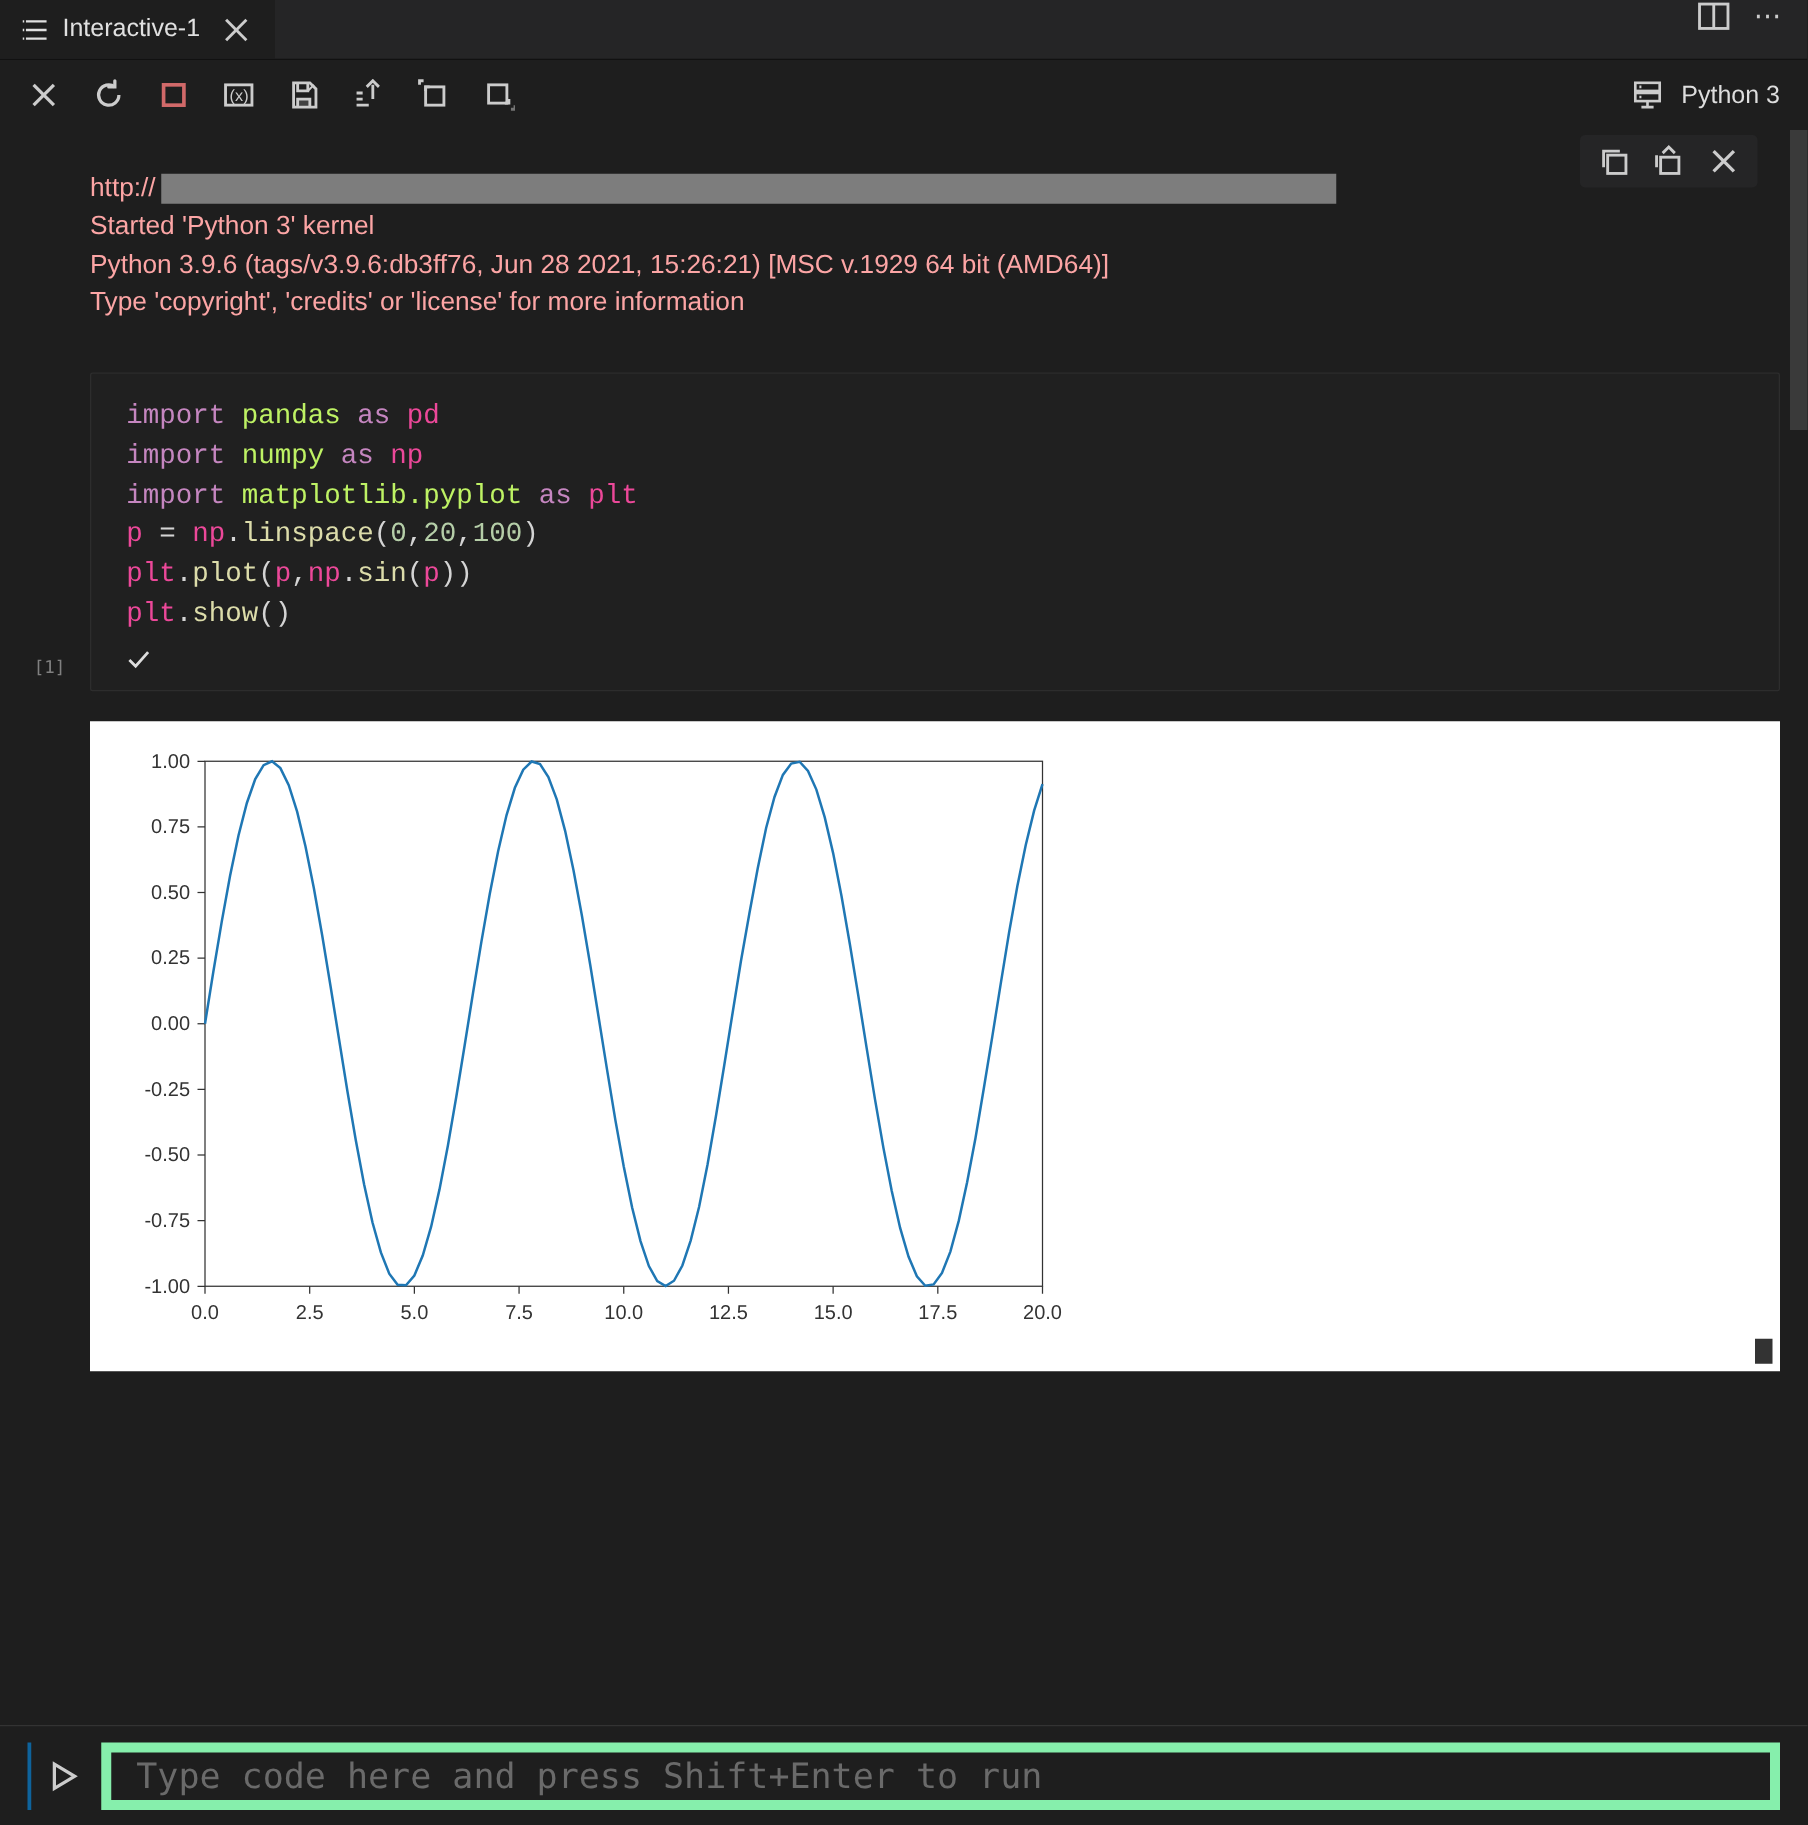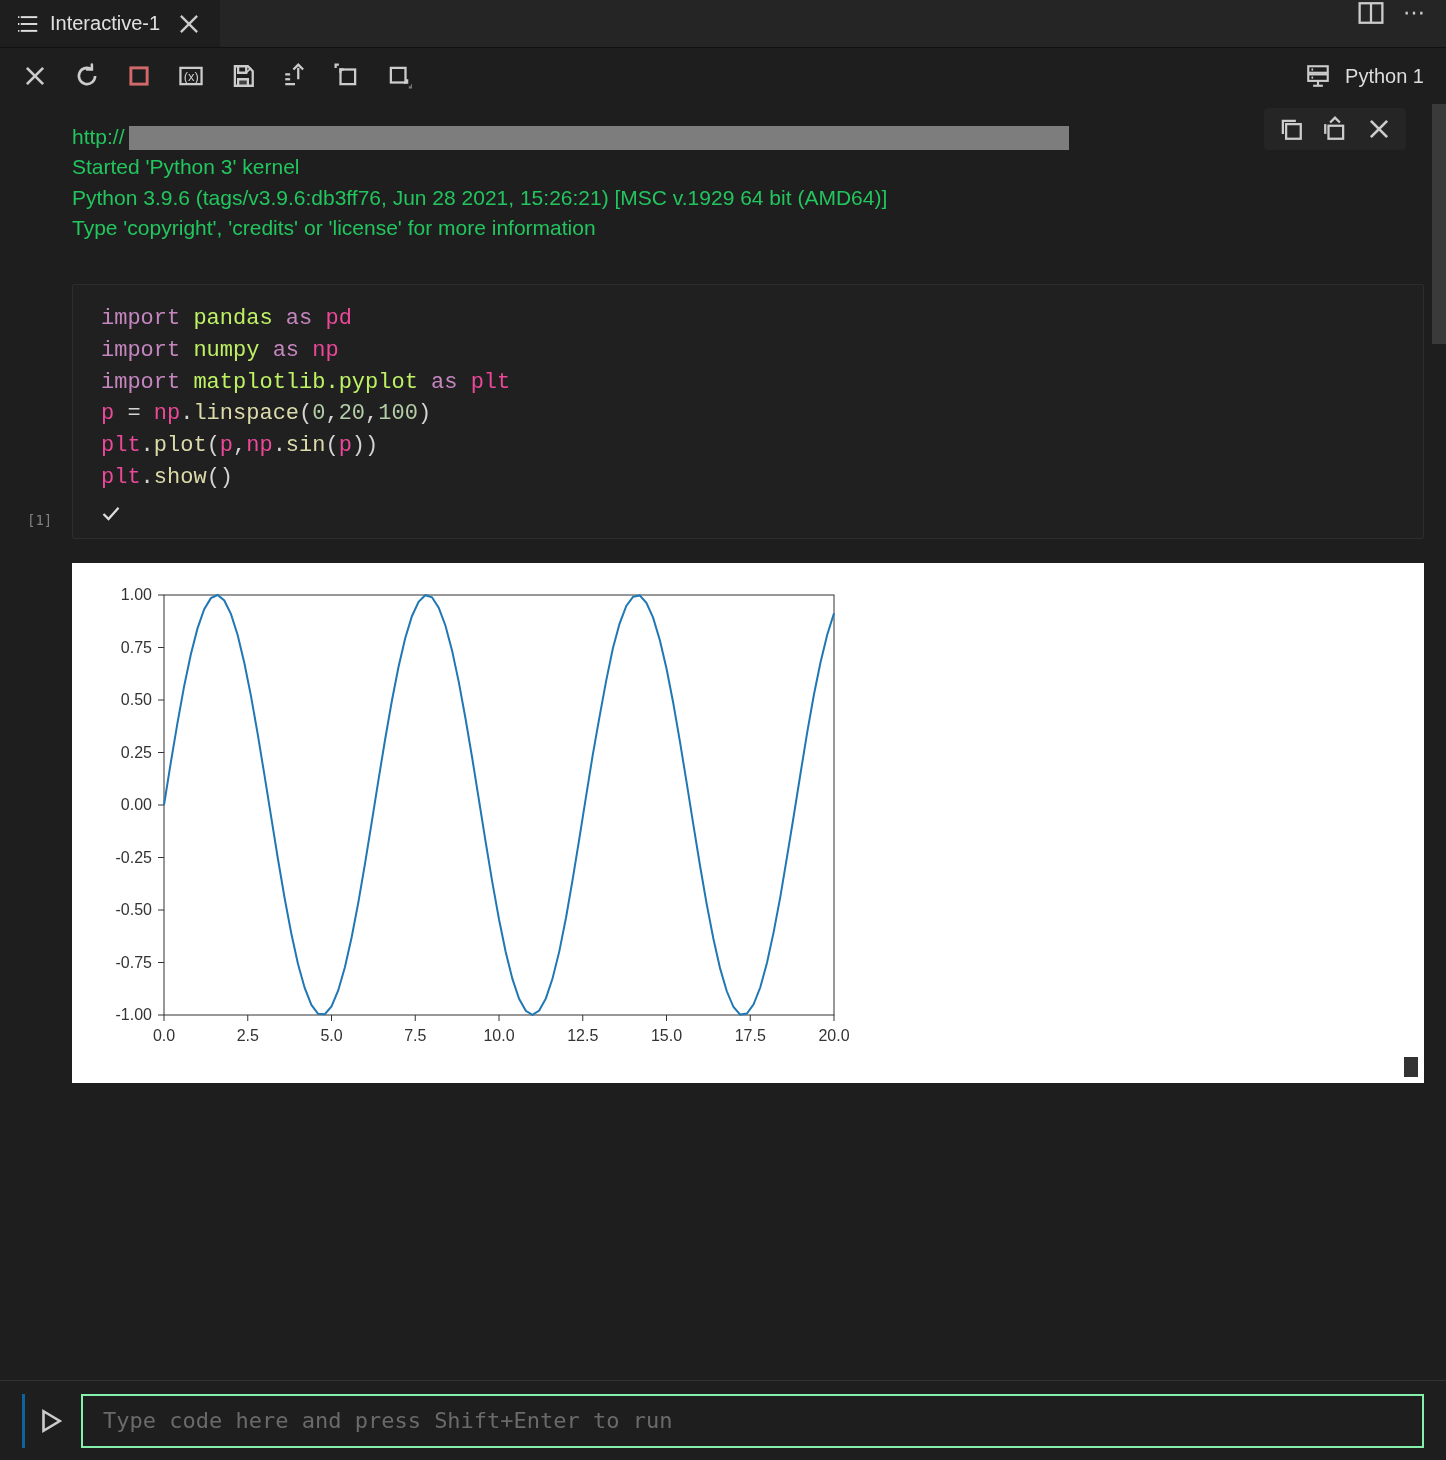--- a/index.html
+++ b/index.html
@@ -57,24 +57,24 @@
     right: 40px;
     top: 4px;
     display: flex;
     gap: 18px;
     background: #252526;
     padding: 8px 14px;
     border-radius: 4px;
   }
   .kernel-info {
     font-size: 21px;
-    color: #22c55e;
+    color: #fca5a5;
     line-height: 1.45;
     margin-bottom: 40px;
-    margin-top: 18px;
+    margin-top: 32px;
   }
   .redacted-bar {
     display: inline-block;
     width: 940px;
     height: 24px;
     background: #7d7d7d;
     vertical-align: middle;
     margin-left: 4px;
   }
   .cell {
@@ -133,24 +133,24 @@
   .play-btn {
     border-left: 3px solid #0e639c;
     padding-left: 12px;
     height: 54px;
     display:flex; align-items:center;
   }
   .code-input {
     flex: 1;
     height: 54px;
     background: #1e1e1e;
-    border: 2px solid #86efac;
+    border: 8px solid #86efac;
     color: #6a9955;
     font-family: "Consolas", monospace;
-    font-size: 22px;
+    font-size: 28px;
     padding: 0 20px;
     outline: none;
   }
   .code-input::placeholder { color: #6a6a6a; font-style: normal; }
   .scrollbar-stub {
     position:absolute; right:0; top:104px; bottom:80px; width:14px; background:#1e1e1e;
   }
   .scrollbar-thumb { position:absolute; top:0; width:14px; height:240px; background:#3a3a3a; }
   
   .output-scrollstub { position:absolute; right:6px; bottom:6px; width:14px; height:20px; background:#333; }
@@ -250,21 +250,21 @@
     <span class="icon">
       <svg viewBox="0 0 16 16" stroke="currentColor" fill="none" stroke-width="1.3">
           <rect x="2" y="2" width="12" height="4"></rect>
           <rect x="2" y="7" width="12" height="4"></rect>
           <line x1="4" y1="4" x2="5" y2="4"></line>
           <line x1="4" y1="9" x2="5" y2="9"></line>
           <line x1="8" y1="11" x2="8" y2="14"></line>
           <line x1="5" y1="14" x2="11" y2="14"></line>
         </svg>
     </span>
-    <span>Python 1</span>
+    <span>Python 3</span>
   </div>
 </div>
 
 <div class="content">
   <div class="cell-toolbar">
     <span class="icon">
       <svg viewBox="0 0 16 16" stroke="currentColor" fill="none" stroke-width="1.4">
           <rect x="5" y="5" width="9" height="9"></rect>
           <path d="M3 11V3h8"></path>
         </svg>

